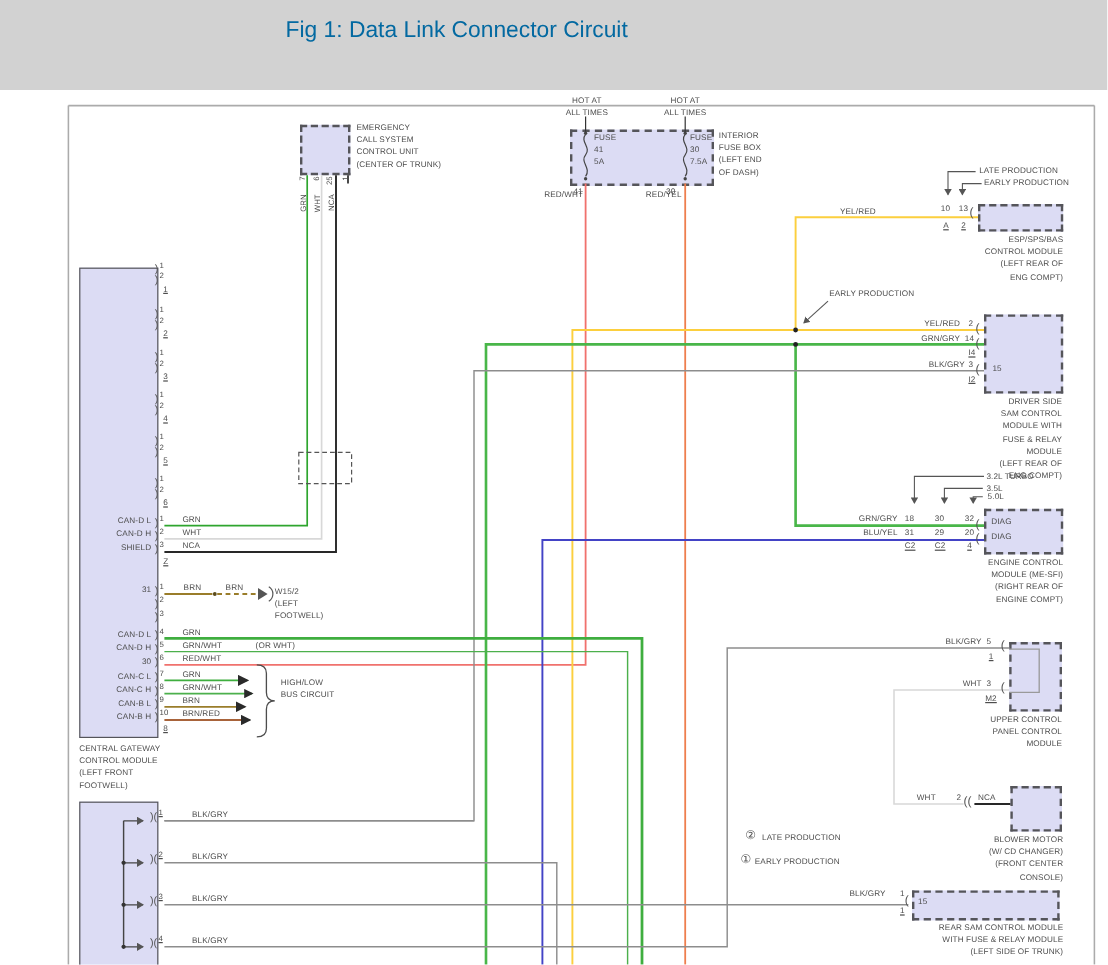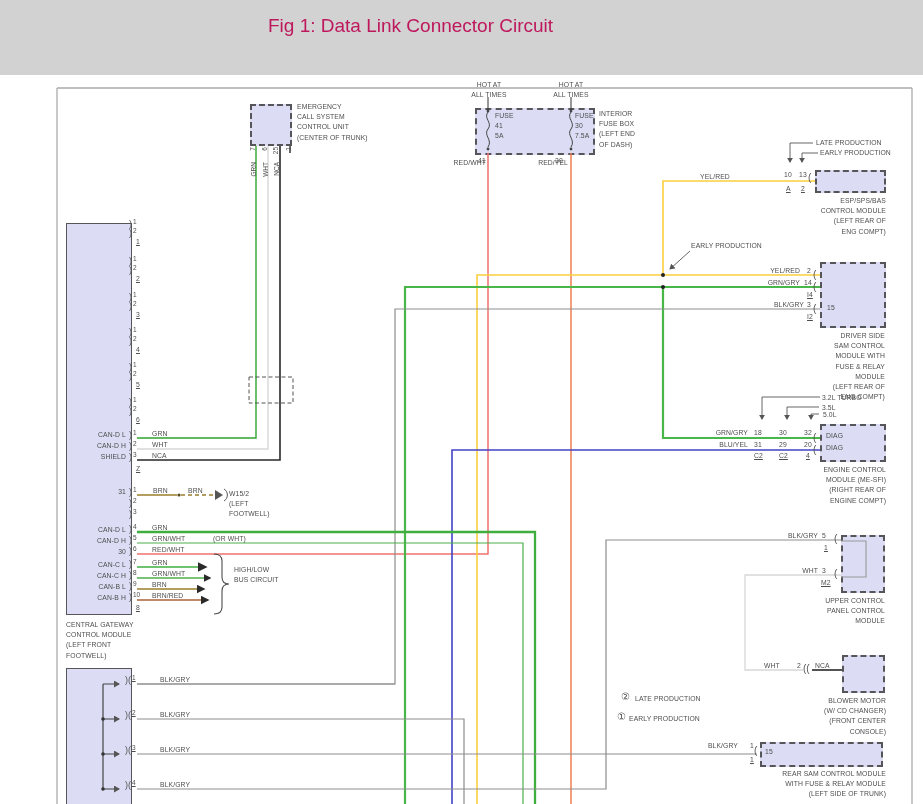--- a/index.html
+++ b/index.html
@@ -1,19 +1,19 @@
 <!DOCTYPE html>
 <html><head>
 <meta charset="utf-8">
 <style>
   html,body{margin:0;padding:0;background:#fff}
   #page{position:relative;width:923px;height:804px;background:#fff;overflow:hidden;
         font-family:"Liberation Sans",sans-serif}
   #titlebar{position:absolute;left:0;top:0;width:923px;height:75px;background:#d2d2d2}
-  #title{position:absolute;left:268px;top:15px;font-size:19px;color:#be185d}
+  #title{position:absolute;left:238px;top:15px;font-size:19px;color:#0369a1}
   .bx{position:absolute;background:#dcdcf4;border:2px dashed #55555a;box-sizing:border-box}
   .sbx{position:absolute;background:#dcdcf4;border:1.5px solid #55555a;box-sizing:border-box}
   .lb{position:absolute;font-size:6.8px;line-height:1.5;color:#4d4d4d;white-space:pre-line;letter-spacing:.1px}
   .r{text-align:right}
   .c{text-align:center}
   .u{text-decoration:underline}
   .vt{position:absolute;writing-mode:vertical-rl;transform:rotate(180deg);font-size:6.5px;color:#4d4d4d}
   .pr{position:absolute;display:flex;align-items:flex-start}
   .pr .k{font-size:9px;line-height:1;color:#555;transform:translateY(1px)}
   .pr .n{font-size:6.5px;line-height:1;color:#4d4d4d;margin-left:1px}

